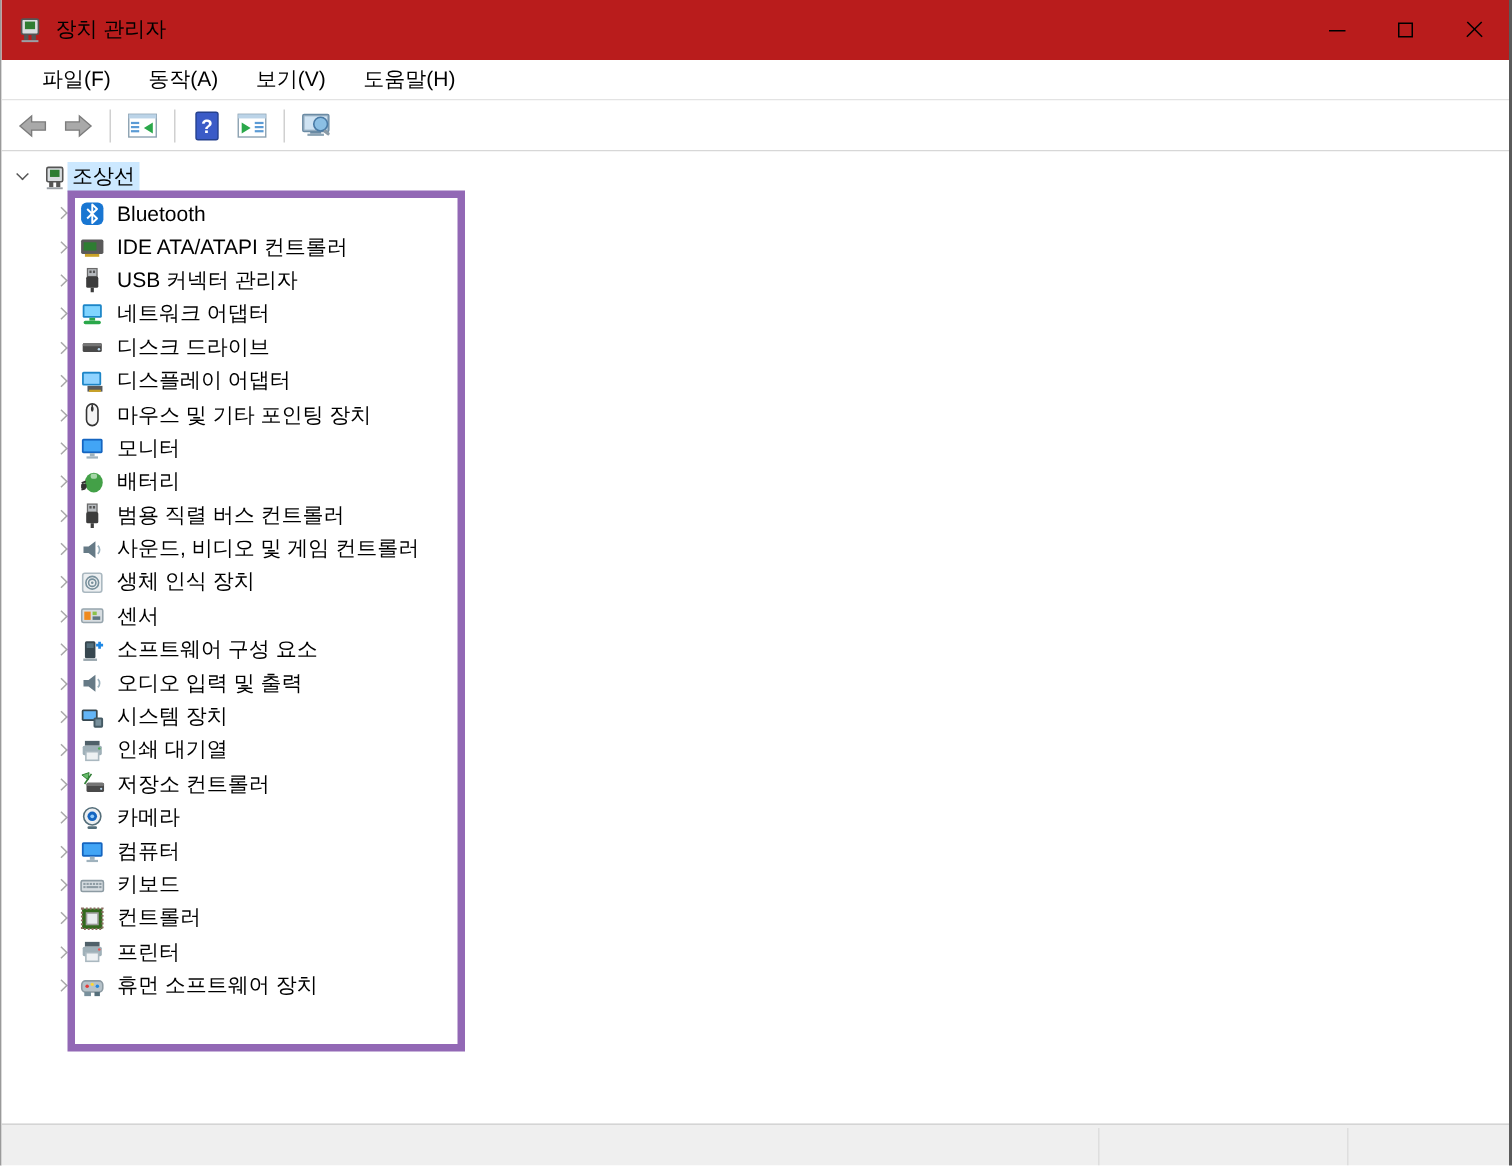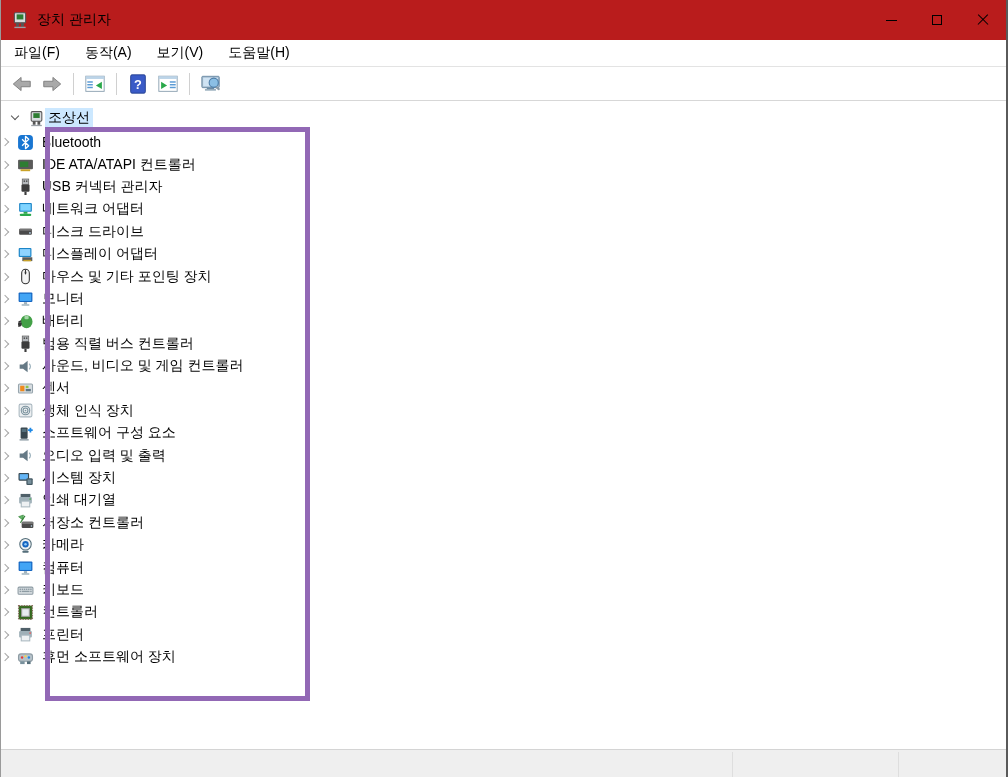--- a/index.html
+++ b/index.html
@@ -18,41 +18,41 @@
   .win-controls{position:absolute;right:0;top:0;height:40px;display:flex;}
   .win-btn{width:46px;height:40px;display:flex;align-items:center;justify-content:center;cursor:default;}
   .glyph-min{width:11px;height:1px;background:#000;}
   .glyph-max{width:10px;height:10px;border:1px solid #000;}
   .glyph-close{position:relative;width:12px;height:12px;}
   .glyph-close i{position:absolute;left:-1px;top:5px;width:14px;height:1.4px;background:#000;display:block;}
   .glyph-close i:first-child{transform:rotate(45deg);}
   .glyph-close i:last-child{transform:rotate(-45deg);}
 
   
-  .menubar{height:27px;display:flex;align-items:center;padding-left:4px;border-bottom:1px solid #e3e3e3;background:#fff;}
+  .menubar{height:27px;display:flex;align-items:center;padding-left:18px;border-bottom:1px solid #e3e3e3;background:#fff;}
   .menu-item{font-size:14px;padding:3px 9px;margin-right:7px;cursor:default;}
 
   
   .toolbar{height:34px;display:flex;align-items:center;padding-left:6px;border-bottom:1px solid #d7d7d7;background:#fff;}
   .tb-btn{width:28px;height:28px;display:flex;align-items:center;justify-content:center;margin:0 1px;}
   .tb-btn svg{width:22px;height:22px;}
   .tb-sep{width:1px;height:22px;background:#d0d0d0;margin:0 6px;}
 
   
   .tree{position:relative;height:648px;background:#fff;overflow:hidden;}
   .tree-row{display:flex;align-items:center;font-size:14px;white-space:nowrap;}
   .root-row{height:22px;margin-top:6px;padding-left:10px;}
   .root-row .chev{margin-right:9px;}
   .root-row .label{background:#cce8ff;padding:1px 3px;}
   .node-icon{width:17px;height:17px;flex:0 0 auto;}
   .node-icon svg{width:17px;height:17px;display:block;}
   .row-label{margin-left:8px;}
 
   .device-list{position:absolute;left:0;top:30px;width:100%;}
-  .device-row{height:22.4px;}
+  .device-row{height:22.4px;padding-left:36px;}
   .device-row .chev{margin-right:8px;}
 
   .chev{width:8px;height:8px;flex:0 0 auto;position:relative;}
   .chev::after{content:"";position:absolute;left:1px;top:1px;width:5px;height:5px;
     border-top:1.6px solid #a8a8a8;border-right:1.6px solid #a8a8a8;transform:rotate(45deg);}
   .chev.down::after{border-color:#565656;transform:rotate(135deg);left:1px;top:-1px;}
 
   
   .annotation-box{position:absolute;left:44px;top:26px;width:265px;height:574px;
     border:5px solid #9268b5;box-shadow:inset 0 0 0 1px rgba(255,255,255,.45);
@@ -305,40 +305,40 @@
             <path d="M11.5 5.4a3.6 3.6 0 010 5.2" stroke="#9ab0bc" stroke-width="1.1" fill="none"></path>
           </svg>
         </span>
     <span class="row-label">사운드, 비디오 및 게임 컨트롤러</span>
   </div>
 
   <div class="tree-row device-row">
     <span class="chev"></span>
     <span class="node-icon row-icon">
           <svg viewBox="0 0 16 16">
+            <rect x="2" y="2" width="12" height="12" rx="1.4" fill="#eceff1" stroke="#aab8c0"></rect>
+            <circle cx="8" cy="8" r="4" stroke="#78909c" fill="none" stroke-width="1"></circle>
+            <circle cx="8" cy="8" r="2.3" stroke="#78909c" fill="none" stroke-width="1"></circle>
+            <circle cx="8" cy="8" r="0.8" fill="#78909c"></circle>
+          </svg>
+        </span>
+    <span class="row-label">생체 인식 장치</span>
+  </div>
+
+  <div class="tree-row device-row">
+    <span class="chev"></span>
+    <span class="node-icon row-icon">
+          <svg viewBox="0 0 16 16">
             <rect x="1.4" y="3.8" width="13.2" height="8.4" rx="1" fill="#d7dde1" stroke="#97a5ad"></rect>
             <rect x="3" y="5.4" width="4" height="5.2" fill="#ef8a1e"></rect>
             <rect x="8.2" y="5.4" width="2.6" height="2.2" fill="#8bc34a"></rect>
             <rect x="8.2" y="8.4" width="4.8" height="2.2" fill="#5f7682"></rect>
           </svg>
         </span>
     <span class="row-label">센서</span>
-  </div>
-
-  <div class="tree-row device-row">
-    <span class="chev"></span>
-    <span class="node-icon row-icon">
-          <svg viewBox="0 0 16 16">
-            <rect x="2" y="2" width="12" height="12" rx="1.4" fill="#eceff1" stroke="#aab8c0"></rect>
-            <circle cx="8" cy="8" r="4" stroke="#78909c" fill="none" stroke-width="1"></circle>
-            <circle cx="8" cy="8" r="2.3" stroke="#78909c" fill="none" stroke-width="1"></circle>
-            <circle cx="8" cy="8" r="0.8" fill="#78909c"></circle>
-          </svg>
-        </span>
-    <span class="row-label">생체 인식 장치</span>
   </div>
 
   <div class="tree-row device-row">
     <span class="chev"></span>
     <span class="node-icon row-icon">
           <svg viewBox="0 0 16 16">
             <rect x="3.4" y="2.4" width="6.6" height="10.6" rx="1" fill="#37474f"></rect>
             <rect x="4.5" y="3.6" width="4.4" height="3" fill="#546e7a"></rect>
             <path d="M12.6 2.6v4.4M10.4 4.8h4.4" stroke="#1e88e5" stroke-width="1.7"></path>
             <rect x="2.4" y="13.2" width="8.6" height="1.5" fill="#9aa7ae"></rect>

